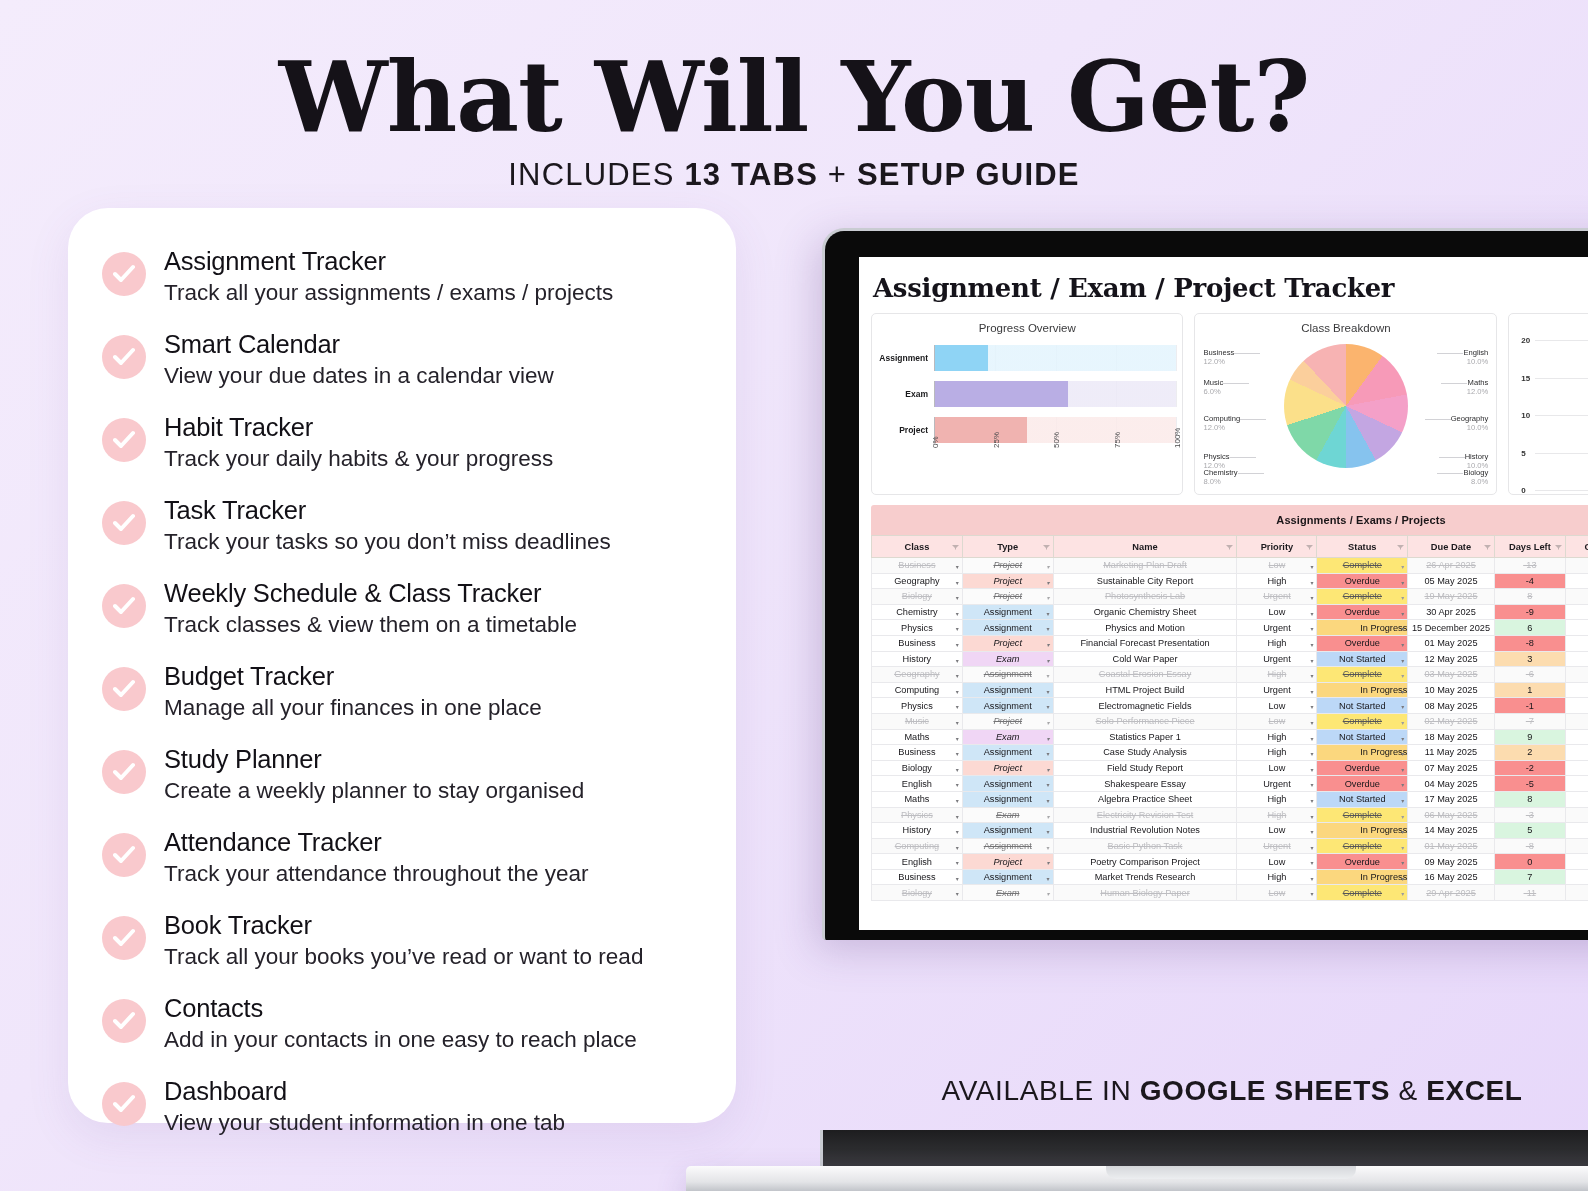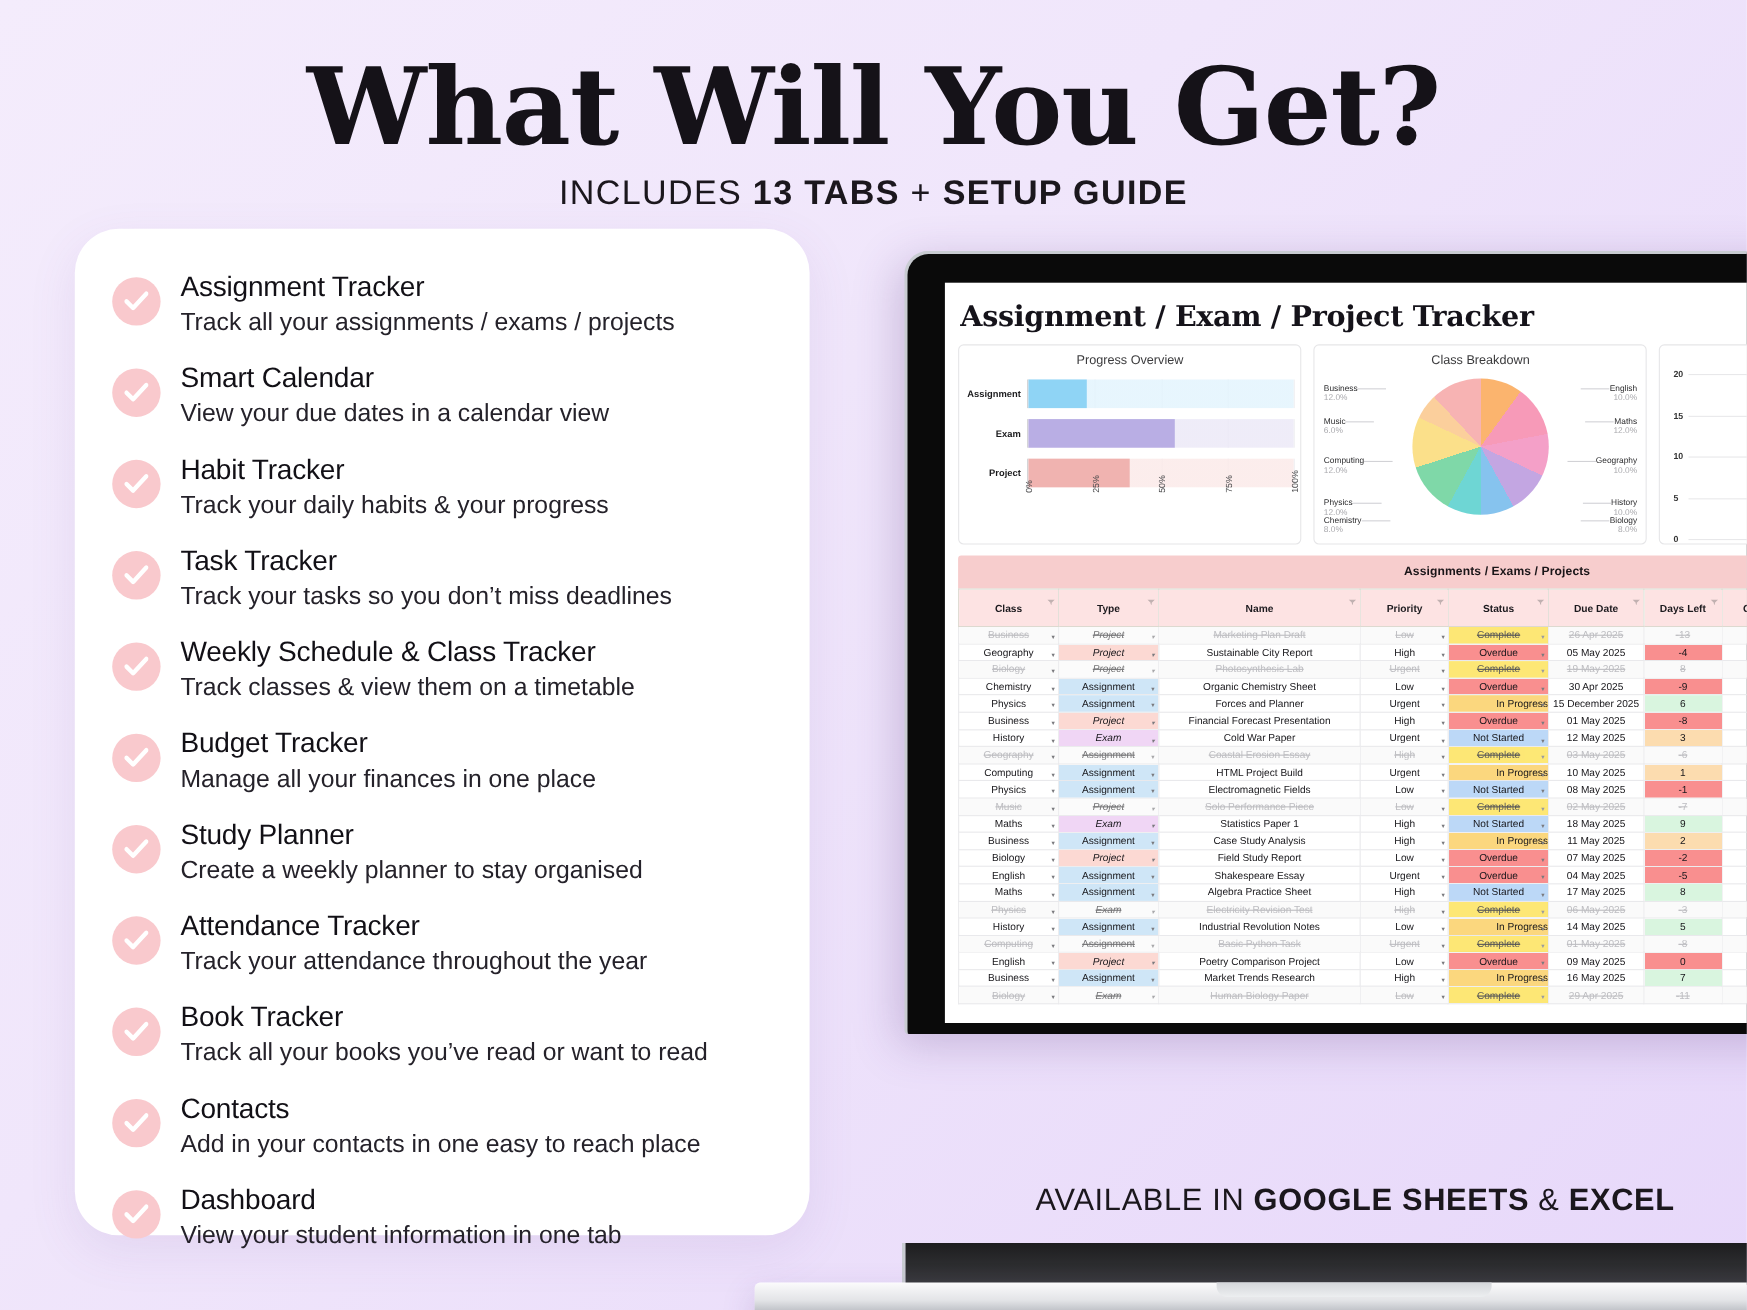--- a/index.html
+++ b/index.html
@@ -120,21 +120,21 @@
   .tbl{ margin:10px 0 0 12px; width:760px; }
   .tbl-banner{
     background:#f7cdcd; height:30px; border-radius:3px 3px 0 0;
     display:flex; align-items:center; justify-content:center;
     font-size:11px; font-weight:700; color:#1a1518; letter-spacing:.1px;
     padding-left:220px;
   }
   table{ border-collapse:collapse; width:100%; table-layout:fixed; }
   th{
     background:#fde3e3; font-size:9.3px; font-weight:700; color:#1c1a1e;
-    height:34px; border:1px solid #ddd9d0; position:relative;
+    height:22px; border:1px solid #ddd9d0; position:relative;
   }
   th .fl{ position:absolute; right:3px; top:6px; width:7px; height:5px; opacity:.35;}
   td{
     font-size:9.2px; color:#17161a; height:15.6px; text-align:center;
     border:1px solid #e9e9ec; white-space:nowrap; overflow:hidden;
     position:relative;
   }
   td .dd{ position:absolute; right:3px; top:5px; font-size:6px; color:#7a7a7e; }
   tr.done td{ color:#bdbdc1; text-decoration:line-through; background:#fafafa;}
   tr.done td.st{ text-decoration:line-through; }
@@ -481,21 +481,21 @@
       <td><span>Organic Chemistry Sheet</span></td>
       <td><span>Low</span><span class="dd">▾</span></td>
       <td class="st st-o"><span>Overdue</span><span class="dd">▾</span></td>
       <td><span>30 Apr 2025</span></td>
       <td class="dl-neg"><span>-9</span></td>
       <td></td>
     </tr>
     <tr class="">
       <td><span>Physics</span><span class="dd">▾</span></td>
       <td class="ty-a"><span>Assignment</span><span class="dd">▾</span></td>
-      <td><span>Forces and Planner</span></td>
+      <td><span>Physics and Motion</span></td>
       <td><span>Urgent</span><span class="dd">▾</span></td>
       <td class="st st-i"><span>In Progress</span><span class="dd">▾</span></td>
       <td><span>15 December 2025</span></td>
       <td class="dl-pos"><span>6</span></td>
       <td></td>
     </tr>
     <tr class="">
       <td><span>Business</span><span class="dd">▾</span></td>
       <td class="ty-p"><span>Project</span><span class="dd">▾</span></td>
       <td><span>Financial Forecast Presentation</span></td>

